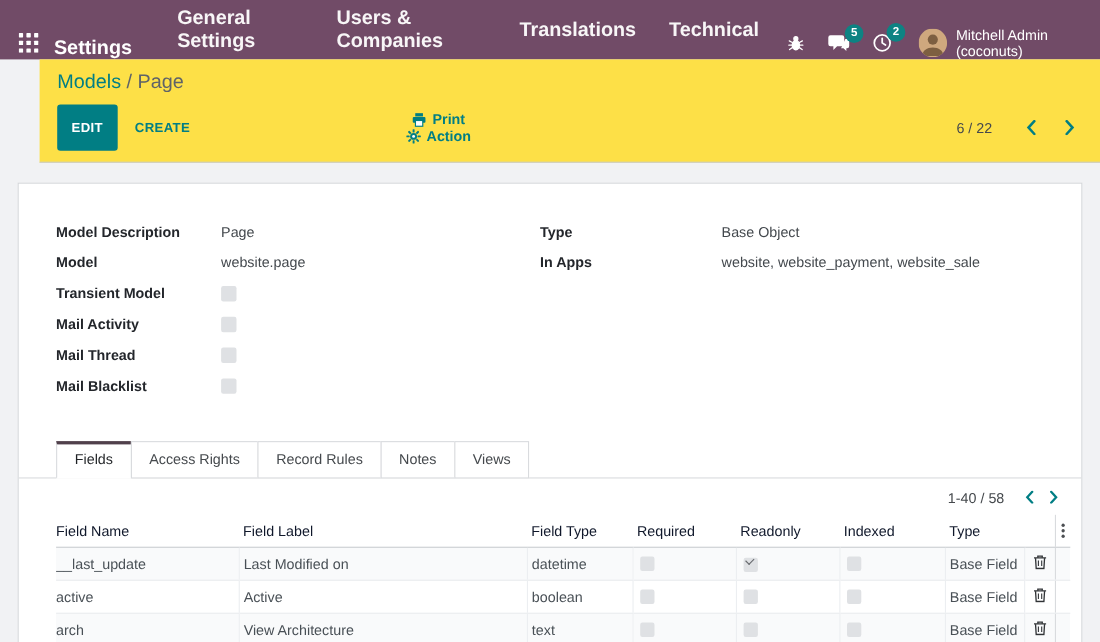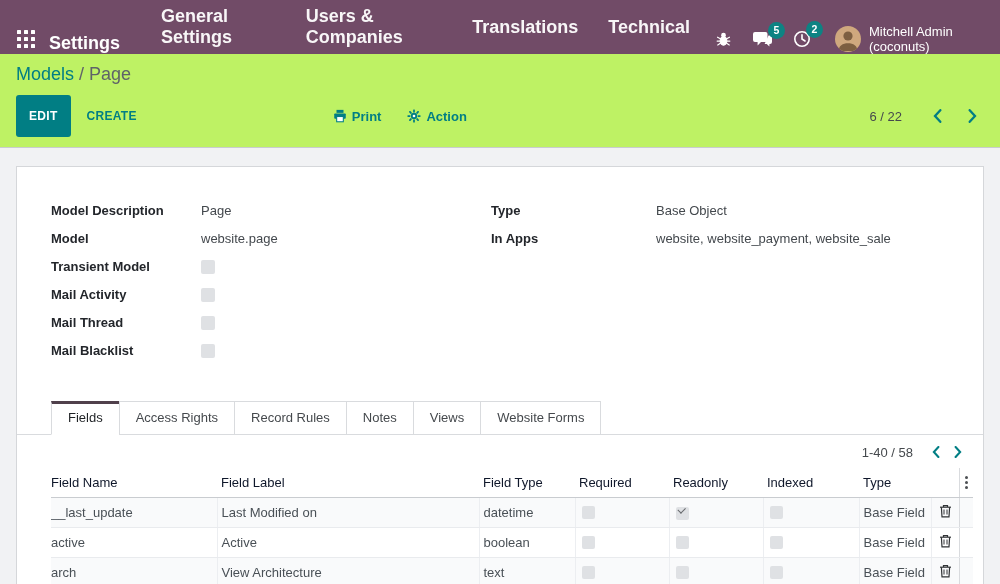--- a/index.html
+++ b/index.html
@@ -17,32 +17,32 @@
   .tb-right { margin-left:auto; display:flex; align-items:center; }
   .tb-icon { position:relative; margin:0 10px; display:flex; align-items:center; cursor:pointer; }
   .badge { position:absolute; top:-9px; right:-12px; background:#0d8383; color:#fff;
            min-width:17px; height:17px; border-radius:9px; font-size:10.5px; font-weight:700;
            line-height:17px; text-align:center; padding:0 3px; }
   .avatar { width:26px; height:26px; border-radius:50%; overflow:hidden; margin:0 8px 0 14px;
             flex:0 0 auto; cursor:pointer; }
   .user-name { font-size:13px; cursor:pointer; }
 
   
-  .control-panel { background:#bef264; border-bottom:1px solid #c9ccd0; padding:10px 16px 10px; }
+  .control-panel { background:#fde047; border-bottom:1px solid #c9ccd0; padding:10px 16px 10px;margin-left:36px; }
   .breadcrumb { font-size:18px; margin-bottom:10px; }
   .bc-link { color:#017e84; cursor:pointer; }
   .bc-sep, .bc-current { color:#5f6368; }
   .cp-row { display:flex; align-items:center; }
   .btn-primary { background:#017e84; color:#fff; border:none; font-weight:700; font-size:12px;
                  padding:14px 13px; border-radius:3px; cursor:pointer; letter-spacing:.3px;
                  font-family:"Liberation Sans", sans-serif; }
   .btn-link { background:none; border:none; color:#017e84; font-weight:700; font-size:12px;
               margin-left:16px; cursor:pointer; letter-spacing:.3px;
               font-family:"Liberation Sans", sans-serif; }
-  .cp-center { display:flex; margin-left:196px; }
+  .cp-center { display:flex; align-items:center; margin-left:196px;flex-direction:column; }
   .cp-action-btn { display:flex; align-items:center; gap:5px; color:#017e84; font-size:13px;
                    font-weight:700; margin-right:26px; cursor:pointer; }
   .cp-pager { margin-left:auto; display:flex; align-items:center; gap:12px; }
   .pager-value { font-size:13px; color:#45494d; margin-right:12px; cursor:pointer; }
   .pager-btn { background:none; border:none; cursor:pointer; padding:2px 7px; display:flex; align-items:center; }
 
   
   .content { height:454px; overflow:hidden; }
   .sheet { background:#fff; border:1px solid #d5d7da; margin:18px 16px 0;
            height:460px; padding:36px 34px 0; }
@@ -244,21 +244,20 @@
           </div>
         </div>
     </div>
 
     <div class="notebook">
         <div class="tab active">Fields</div>
         <div class="tab">Access Rights</div>
         <div class="tab">Record Rules</div>
         <div class="tab">Notes</div>
         <div class="tab">Views</div>
-        <div class="tab">Website Forms</div>
       </div>
 
     <div class="list-section">
       <div class="list-pager">
         <span class="pager-value">1-40 / 58</span>
         <button class="pager-btn">
           <svg width="8" height="12" viewBox="0 0 9 14">
             <path d="M7.3 1.2L2 7l5.3 5.8" stroke="#017e84" stroke-width="2.4" fill="none" stroke-linecap="round"></path>
           </svg>
         </button>

